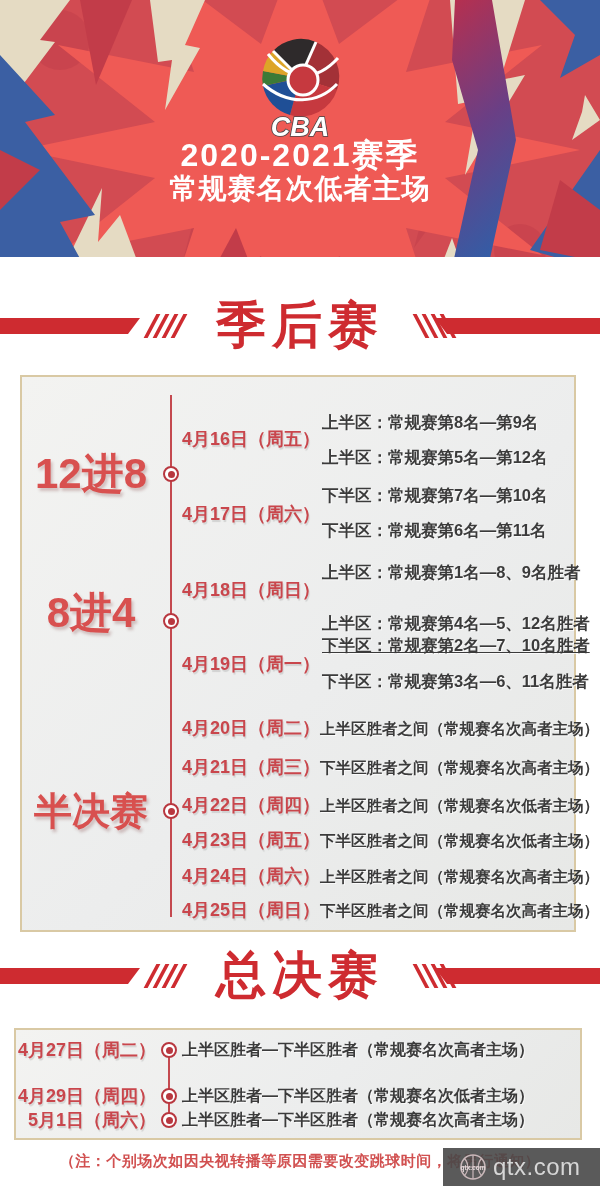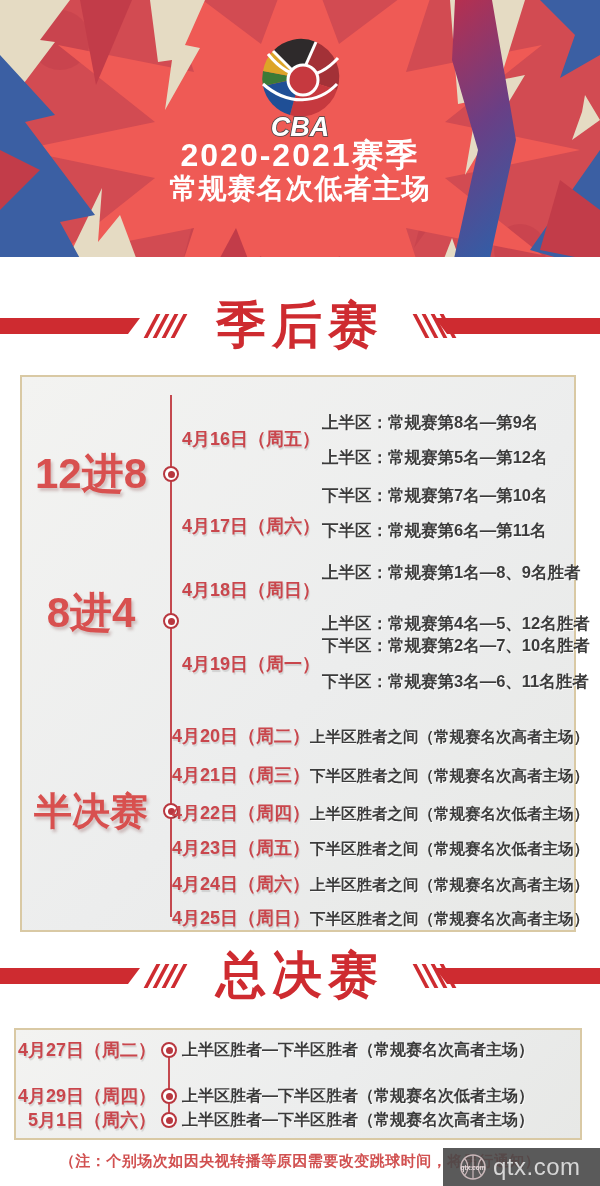--- a/index.html
+++ b/index.html
@@ -40,21 +40,21 @@
     background:#fff;box-sizing:border-box;}
   .node::after{content:"";position:absolute;left:50%;top:50%;width:7px;height:7px;margin:-3.5px 0 0 -3.5px;
     background:#b8373f;border-radius:50%;}
 
   .stage-label{position:absolute;left:0;width:138px;text-align:center;color:#d8504f;font-weight:bold;
     text-shadow:2px 3px 3px rgba(110,40,40,.25);white-space:nowrap;}
   .date{position:absolute;left:160px;color:#c9464c;font-size:18px;font-weight:bold;line-height:22px;
     white-space:nowrap;text-shadow:1px 2px 1px rgba(0,0,0,.12);}
   .match{position:absolute;left:300px;color:#3b3b3b;font-size:16.5px;font-weight:bold;line-height:22px;
     white-space:nowrap;text-shadow:1px 1px 0 rgba(255,255,255,.75);}
-  .semi-row{position:absolute;left:150px;line-height:22px;white-space:nowrap;margin-top:8px;}
+  .semi-row{position:absolute;left:160px;line-height:22px;white-space:nowrap;}
   .semi-row .d{color:#c9464c;font-size:18px;font-weight:bold;text-shadow:1px 2px 1px rgba(0,0,0,.12);}
   .semi-row .t{color:#3b3b3b;font-size:15.5px;font-weight:bold;text-shadow:1px 1px 0 rgba(255,255,255,.75);}
 
   .final-row{position:absolute;left:0;width:100%;height:22px;line-height:22px;white-space:nowrap;}
   .final-row .fdate{position:absolute;left:0;width:140px;text-align:right;color:#c9464c;
     font-size:18px;font-weight:bold;text-shadow:1px 2px 1px rgba(0,0,0,.12);}
   .final-row .fdesc{position:absolute;left:166px;color:#3b3b3b;font-size:16px;font-weight:bold;
     text-shadow:1px 1px 0 rgba(255,255,255,.75);}
   .final-row .node{left:145px;top:3px;}
 
@@ -165,31 +165,31 @@
   </div>
 
   <div class="sched-box box-playoffs">
     <div class="vline" style="left:148px;top:18px;height:522px;"></div>
 
     <div class="stage-label" style="top:70px;font-size:42px;line-height:54px;">12进8</div>
     <div class="node" style="left:141px;top:89px;"></div>
     <div class="date" style="top:51px;">4月16日（周五）</div>
     <div class="match" style="top:34px;">上半区：常规赛第8名—第9名</div>
     <div class="match" style="top:69px;">上半区：常规赛第5名—第12名</div>
-    <div class="date" style="top:138px;">4月17日（周六）</div>
+    <div class="date" style="top:126px;">4月17日（周六）</div>
     <div class="match" style="top:107px;">下半区：常规赛第7名—第10名</div>
     <div class="match" style="top:142px;">下半区：常规赛第6名—第11名</div>
 
     <div class="stage-label" style="top:209px;font-size:42px;line-height:54px;">8进4</div>
     <div class="node" style="left:141px;top:236px;"></div>
     <div class="date" style="top:202px;">4月18日（周日）</div>
     <div class="match" style="top:184px;">上半区：常规赛第1名—8、9名胜者</div>
     <div class="match" style="top:235px;">上半区：常规赛第4名—5、12名胜者</div>
     <div class="date" style="top:276px;">4月19日（周一）</div>
-    <div class="match" style="top:257px;">下半区：常规赛第2名—7、10名胜者</div>
+    <div class="match" style="top:257px;text-decoration:underline;">下半区：常规赛第2名—7、10名胜者</div>
     <div class="match" style="top:293px;">下半区：常规赛第3名—6、11名胜者</div>
 
     <div class="stage-label" style="top:407px;font-size:38px;line-height:54px;">半决赛</div>
     <div class="node" style="left:141px;top:426px;"></div>
 
     <div class="semi-row" style="top:340px;">
       <span class="d">4月20日（周二）</span><span class="t">上半区胜者之间（常规赛名次高者主场）</span>
     </div>
     <div class="semi-row" style="top:379px;">
       <span class="d">4月21日（周三）</span><span class="t">下半区胜者之间（常规赛名次高者主场）</span>

